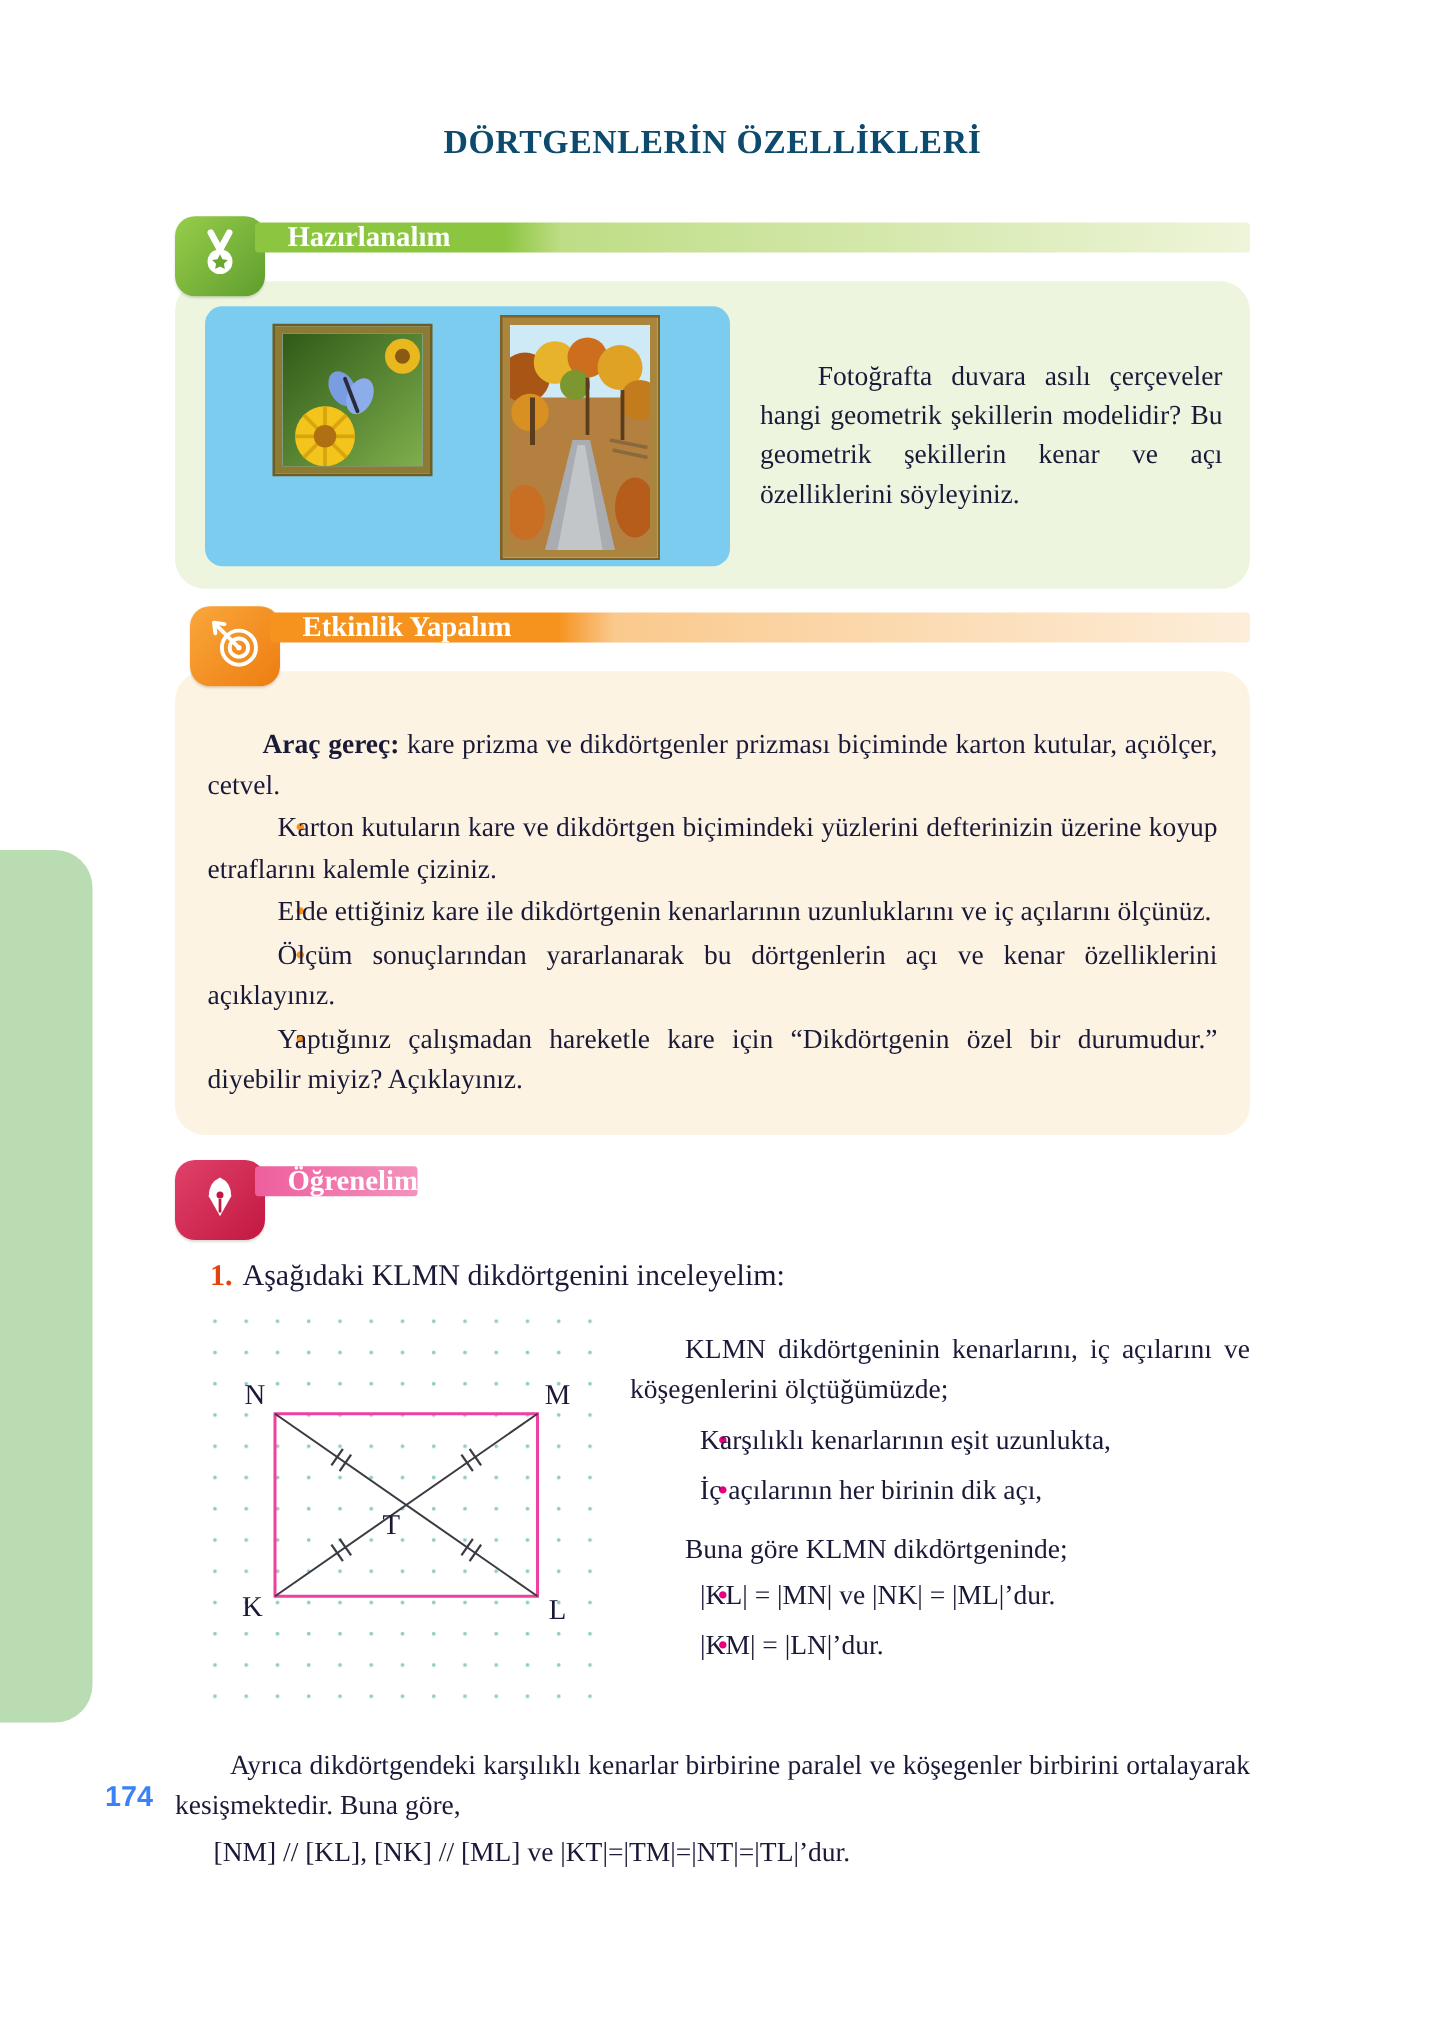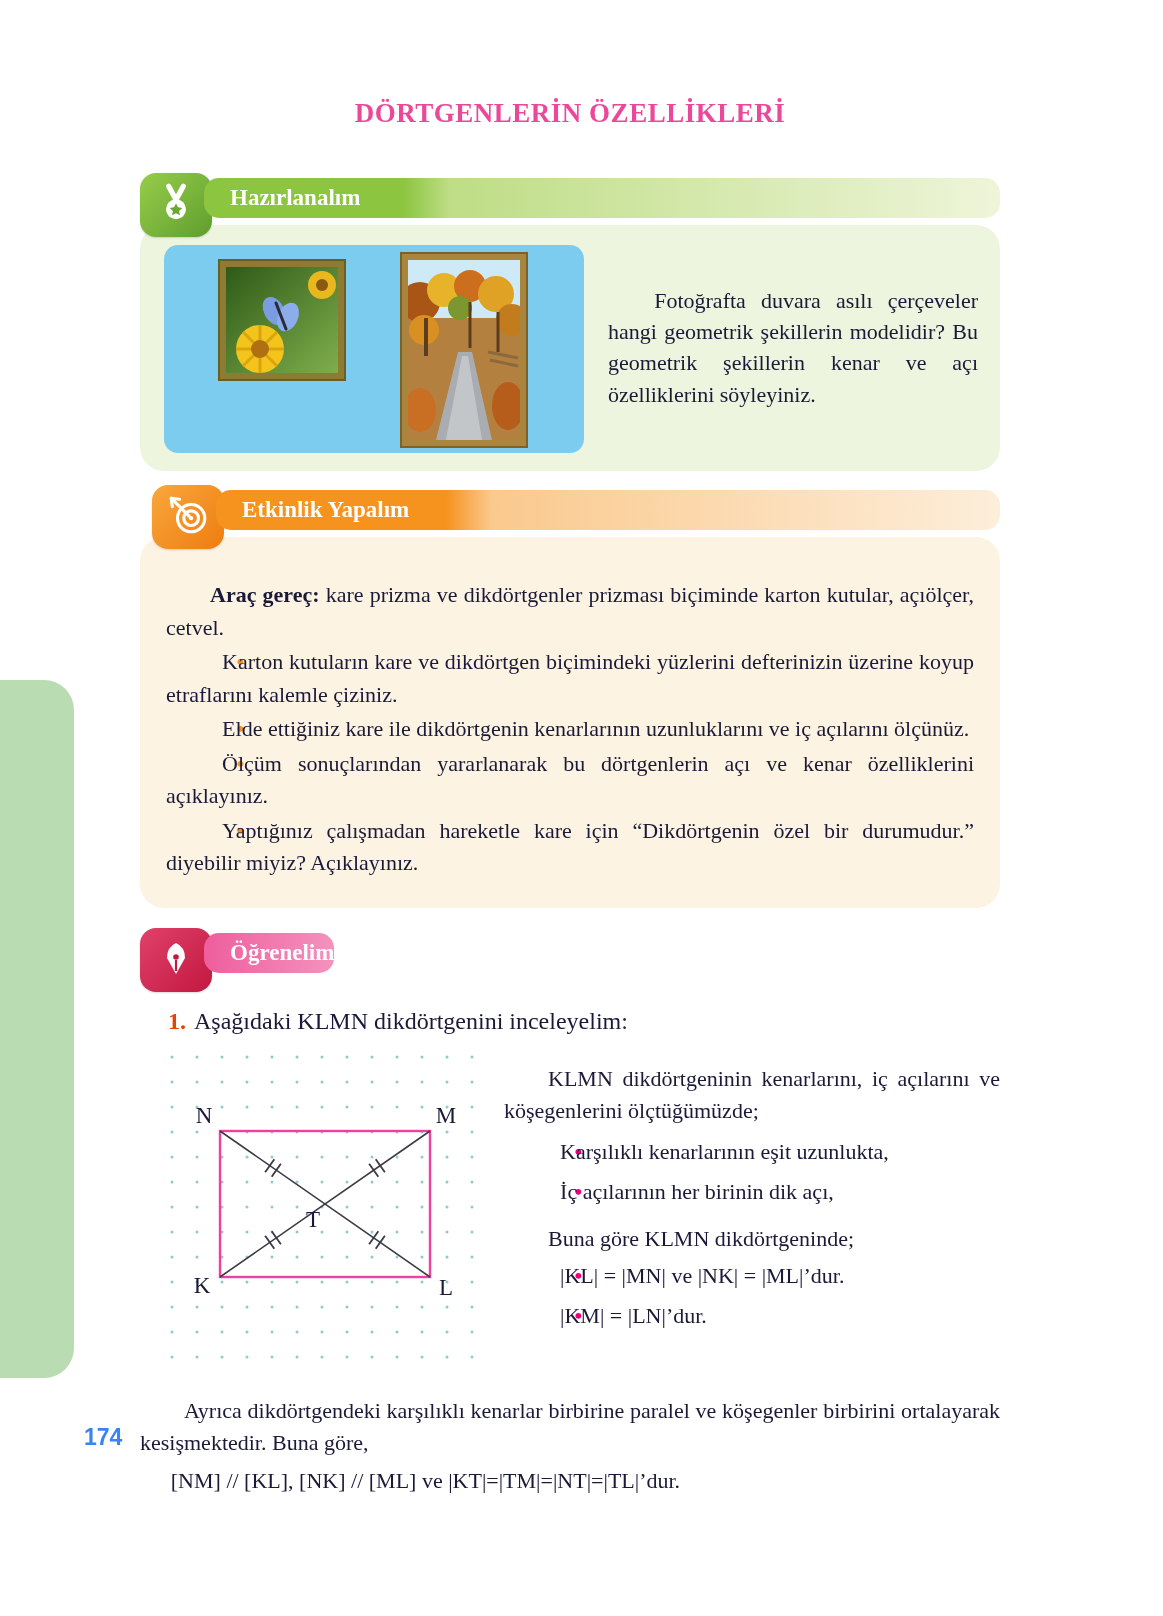--- a/index.html
+++ b/index.html
@@ -6,31 +6,31 @@
   html,body { background:#ffffff; }
   body { width:1163px; height:1616px; font-family:"Liberation Serif", serif; color:#1a1a38; }
   .page { position:relative; width:1163px; height:1616px; overflow:hidden; background:#fff; }
 
   .left-strip { position:absolute; left:0; top:680px; width:74px; height:698px;
                 background:#b9dcb2; border-radius:0 30px 30px 0; }
   .page-number { position:absolute; left:84px; top:1424px; font-size:23px; font-weight:bold;
                  color:#3b82f6; font-family:"Liberation Sans", sans-serif; }
 
   .content { position:absolute; left:140px; top:98px; width:860px; }
-  .title { text-align:center; color:#ec4899; font-size:27px; font-weight:bold;
+  .title { text-align:center; color:#0c4a6e; font-size:27px; font-weight:bold;
            letter-spacing:.5px; margin-bottom:44px; }
 
   
   .sec-header { display:flex; align-items:flex-start; position:relative; z-index:2; }
   .badge { width:72px; height:64px; border-radius:16px; display:flex; align-items:center;
            justify-content:center; flex:0 0 auto; box-shadow:0 1px 2px rgba(0,0,0,.15); }
   .badge.green  { background:linear-gradient(135deg,#97cd4a,#5f9e2e); }
   .badge.orange { background:linear-gradient(135deg,#f9a73c,#ee7d10); }
   .badge.red    { background:linear-gradient(135deg,#e0416a,#c21840); }
-  .band { height:40px; margin-top:5px; margin-left:-8px; border-radius:15px;
+  .band { height:24px; margin-top:5px; margin-left:-8px; border-radius:3px;
           display:flex; align-items:center; padding-left:26px; color:#fff;
           font-weight:bold; font-size:23px; }
   .band.green  { flex:1; background:linear-gradient(90deg,#8cc641 0px,#8cc641 200px,#bedd85 245px,#eef5d9 100%); }
   .band.orange { flex:1; background:linear-gradient(90deg,#f6921e 0px,#f6921e 230px,#fac98d 275px,#fdeeda 100%); }
   .band.pink   { background:linear-gradient(90deg,#ee5e9d,#f492bd); }
 
   
   .box { border-radius:24px; }
   .box.hazir { margin-top:-12px; background:#edf5df; padding:20px 20px 18px 24px;
                display:flex; gap:16px; min-height:238px; }

